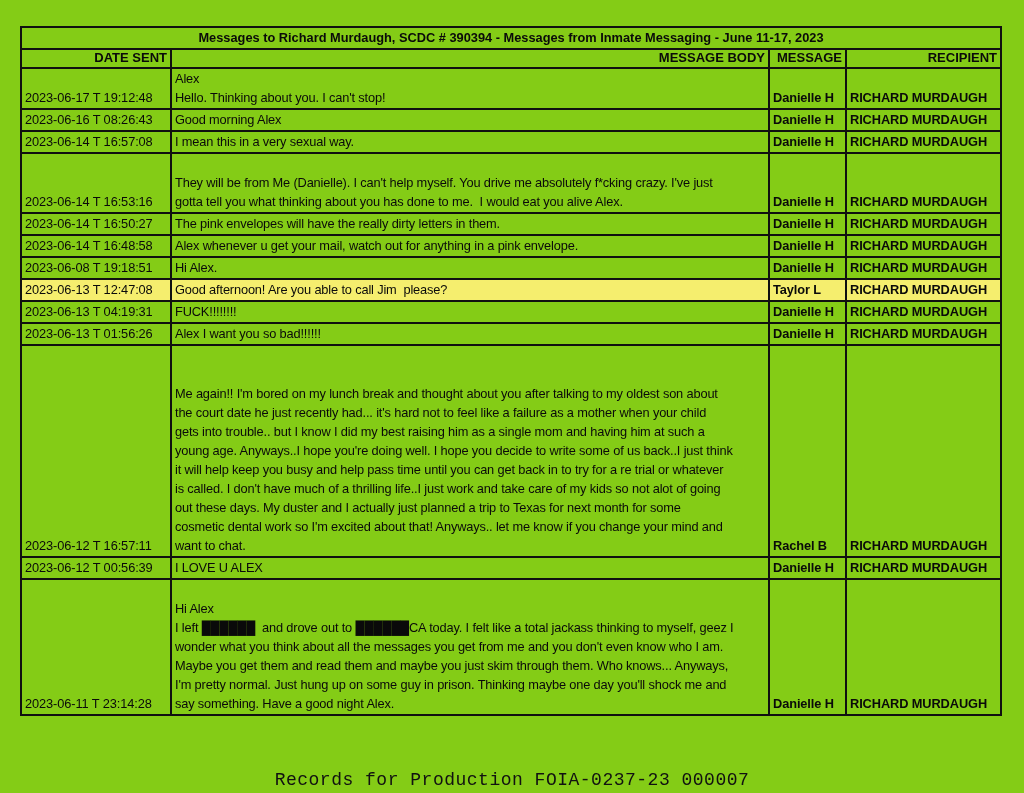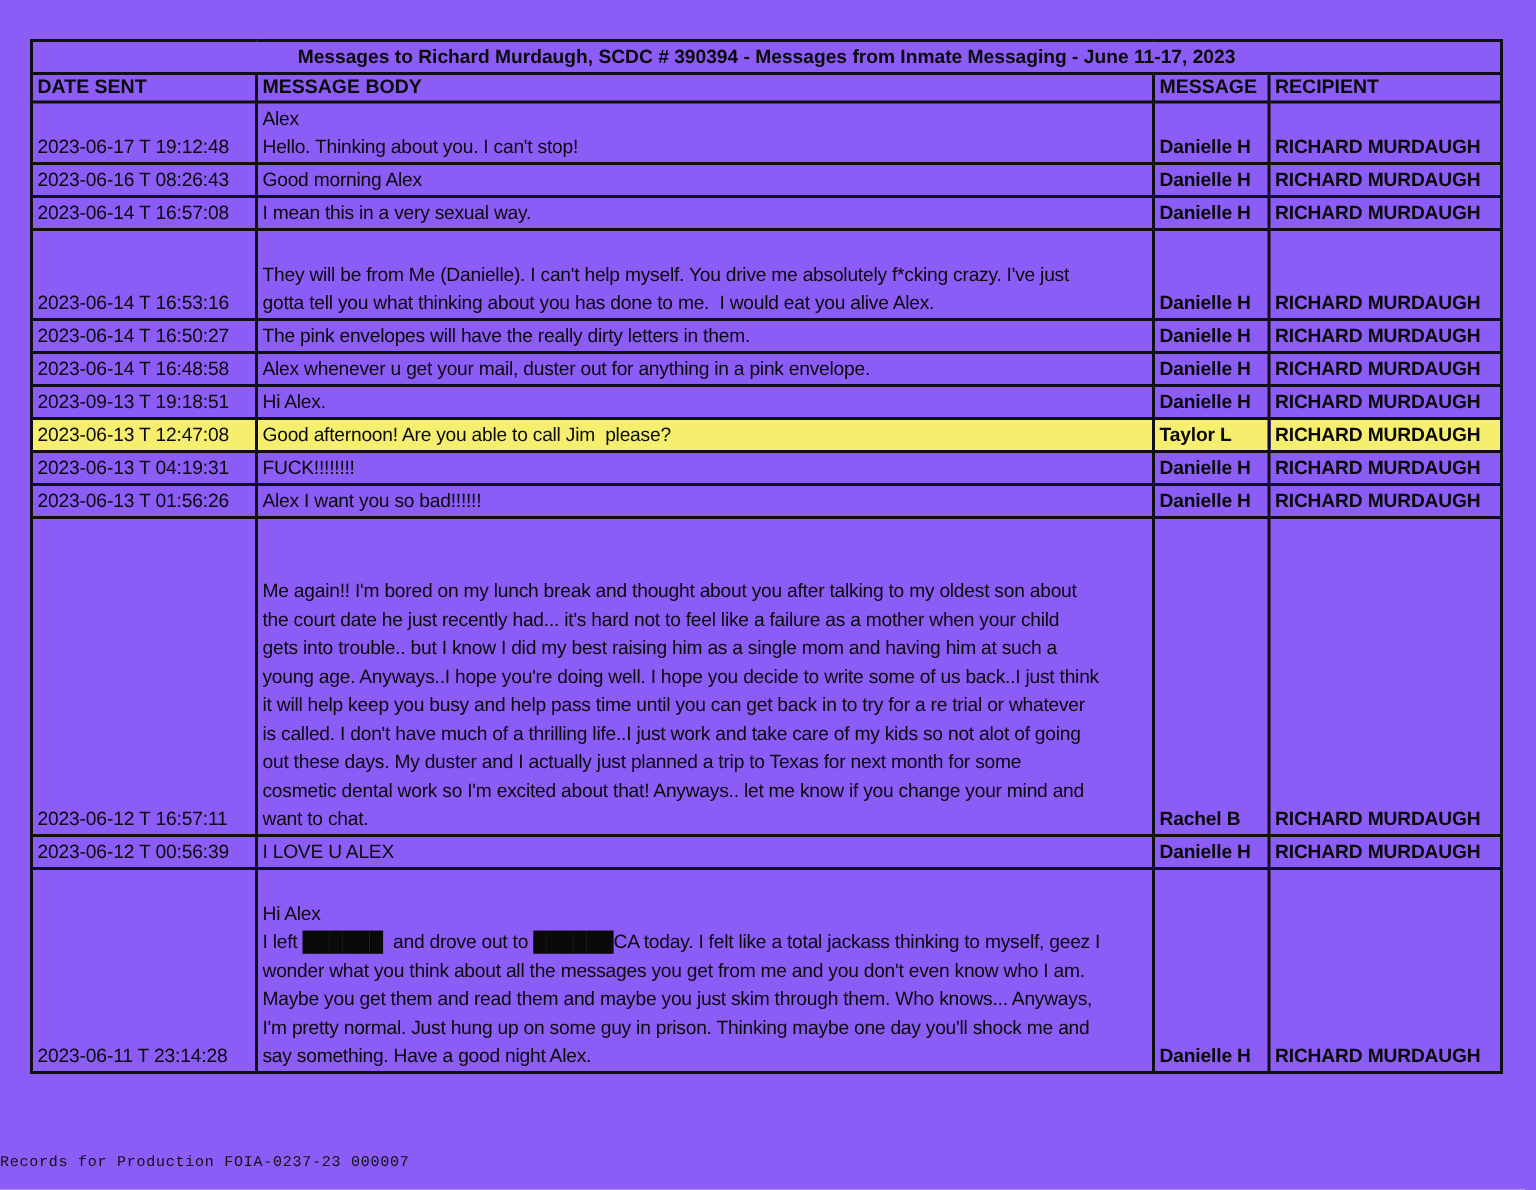--- a/index.html
+++ b/index.html
@@ -10,21 +10,21 @@
     background: #fdfdfd;
     font-family: "Liberation Sans", "DejaVu Sans", sans-serif;
     color: #0a0a0a;
     -webkit-font-smoothing: antialiased;
   }
   .sheet {
     position: absolute;
     left: 0; top: 0;
     width: 1024px;
     height: 793px;
-    background: #8b5cf6;
+    background: #84cc16;
     overflow: hidden;
   }
   table.messages {
     position: absolute;
     left: 20px;
     top: 26px;
     width: 980px;
     border-collapse: collapse;
     table-layout: fixed;
   }
@@ -39,21 +39,21 @@
   th.title-cell {
     text-align: center;
     font-weight: bold;
     font-size: 13px;
     height: 13px;
     line-height: 14px;
     padding: 1px 0 2px 0;
     white-space: nowrap;
   }
   tr.header-row th {
-    text-align: left;
+    text-align: right;
     font-weight: bold;
     font-size: 13px;
     height: 15px;
     line-height: 16px;
     white-space: nowrap;
     vertical-align: middle;
   }
   td.date-cell {
     white-space: nowrap;
     letter-spacing: -0.1px;
@@ -69,23 +69,23 @@
     font-weight: bold;
   }
   tr.hl td {
     background: var(--hl, #f5ee6e);
   }
   .footer {
     position: absolute;
     left: 0;
     right: 0;
     top: 770px;
-    text-align: left;
+    text-align: center;
     font-family: "Liberation Mono", "DejaVu Sans Mono", monospace;
-    font-size: 10px;
+    font-size: 18px;
     letter-spacing: 0.5px;
     color: #111;
   }
 </style>
 </head>
 <body>
 
 <div class="sheet">
 
   <table class="messages">
@@ -146,27 +146,27 @@
     <td class="date-cell">2023-06-14 T 16:50:27</td>
     <td class="body-cell">
             <div class="msg-line">The pink envelopes will have the really dirty letters in them.</div>
           </td>
     <td class="sender-cell">Danielle H</td>
     <td class="recipient-cell">RICHARD MURDAUGH</td>
   </tr>
         <tr>
     <td class="date-cell">2023-06-14 T 16:48:58</td>
     <td class="body-cell">
-            <div class="msg-line">Alex whenever u get your mail, duster out for anything in a pink envelope.</div>
-          </td>
-    <td class="sender-cell">Danielle H</td>
-    <td class="recipient-cell">RICHARD MURDAUGH</td>
-  </tr>
-        <tr>
-    <td class="date-cell">2023-09-13 T 19:18:51</td>
+            <div class="msg-line">Alex whenever u get your mail, watch out for anything in a pink envelope.</div>
+          </td>
+    <td class="sender-cell">Danielle H</td>
+    <td class="recipient-cell">RICHARD MURDAUGH</td>
+  </tr>
+        <tr>
+    <td class="date-cell">2023-06-08 T 19:18:51</td>
     <td class="body-cell">
             <div class="msg-line">Hi Alex.</div>
           </td>
     <td class="sender-cell">Danielle H</td>
     <td class="recipient-cell">RICHARD MURDAUGH</td>
   </tr>
         <tr class="hl">
     <td class="date-cell">2023-06-13 T 12:47:08</td>
     <td class="body-cell">
             <div class="msg-line">Good afternoon! Are you able to call Jim  please?</div>

